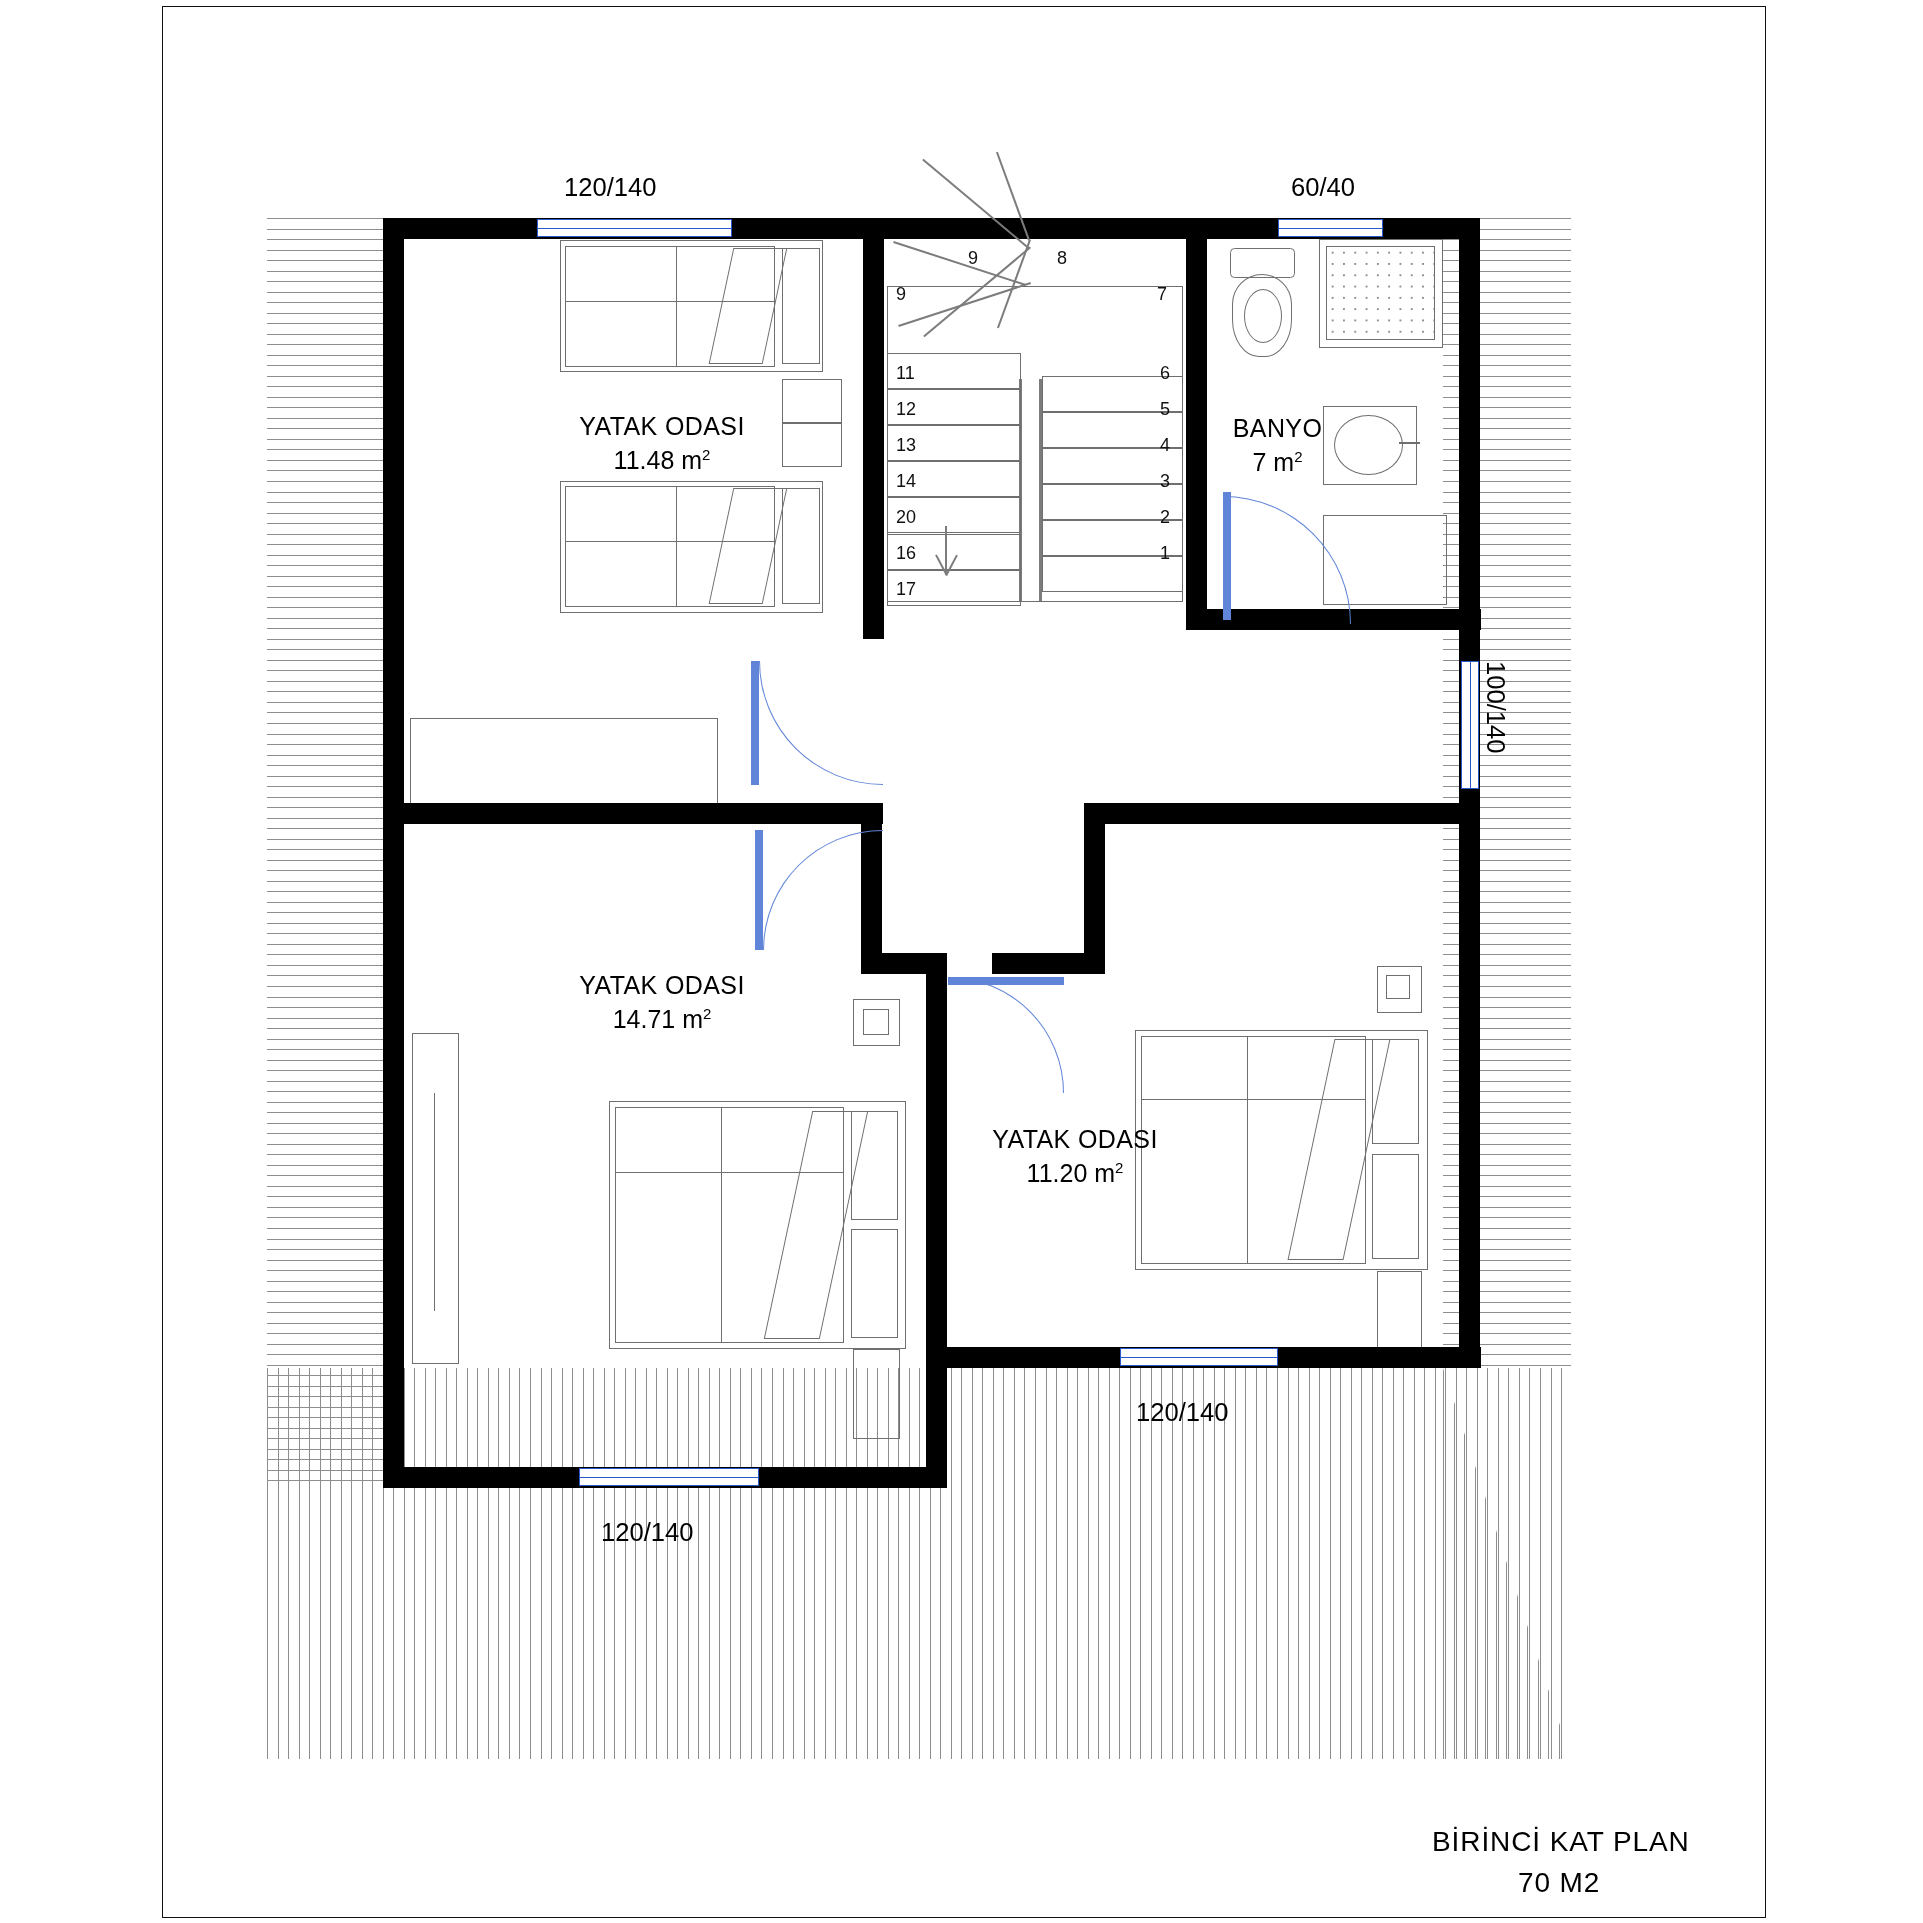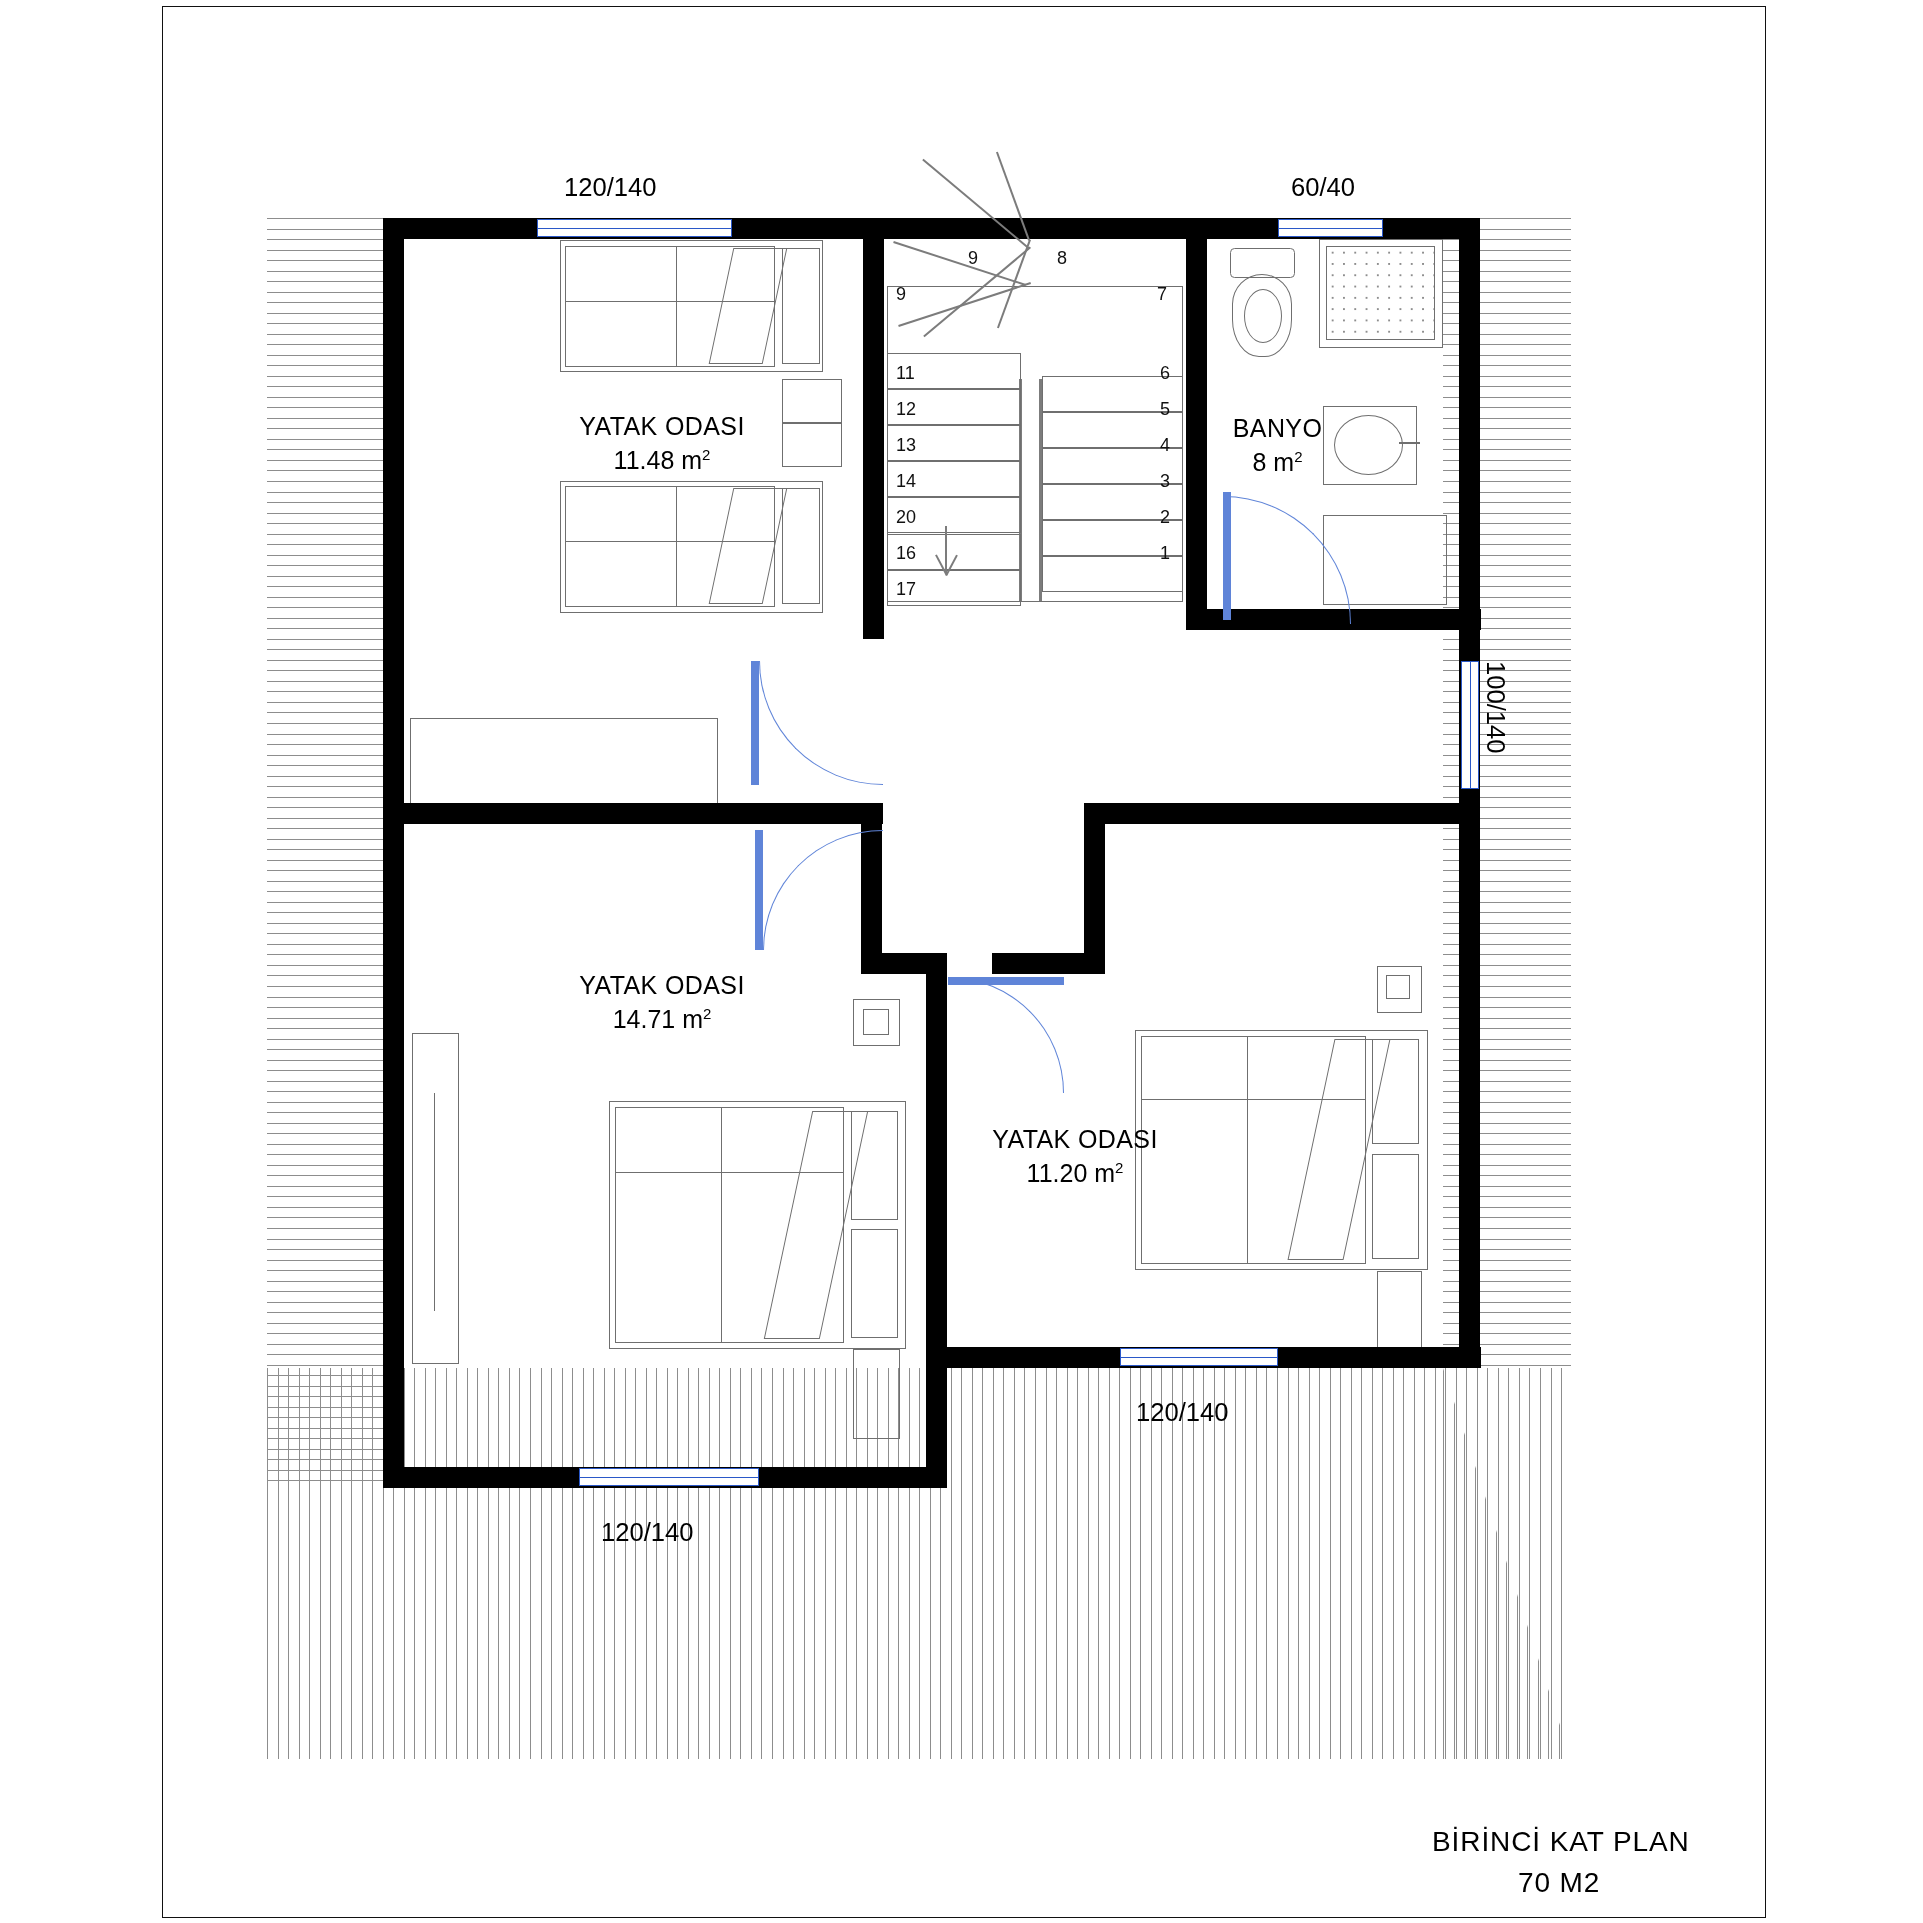--- a/index.html
+++ b/index.html
@@ -613,21 +613,21 @@
     <div class="stair-num" style="left:896px;top:579px;">17</div>
   </div>
 
   <div class="room-label" style="left:519px;top:410px;width:286px;">
     <div class="name">YATAK ODASI</div>
     <div class="area"><span>11.48 m</span><span class="sup">2</span></div>
   </div>
 
   <div class="room-label" style="left:1180px;top:412px;width:195px;">
     <div class="name">BANYO</div>
-    <div class="area"><span>8 m</span><span class="sup">2</span></div>
+    <div class="area"><span>7 m</span><span class="sup">2</span></div>
   </div>
 
 
   <div class="room-label" style="left:519px;top:969px;width:286px;">
     <div class="name">YATAK ODASI</div>
     <div class="area"><span>14.71 m</span><span class="sup">2</span></div>
   </div>
 
   <div class="room-label" style="left:932px;top:1123px;width:286px;">
     <div class="name">YATAK ODASI</div>

